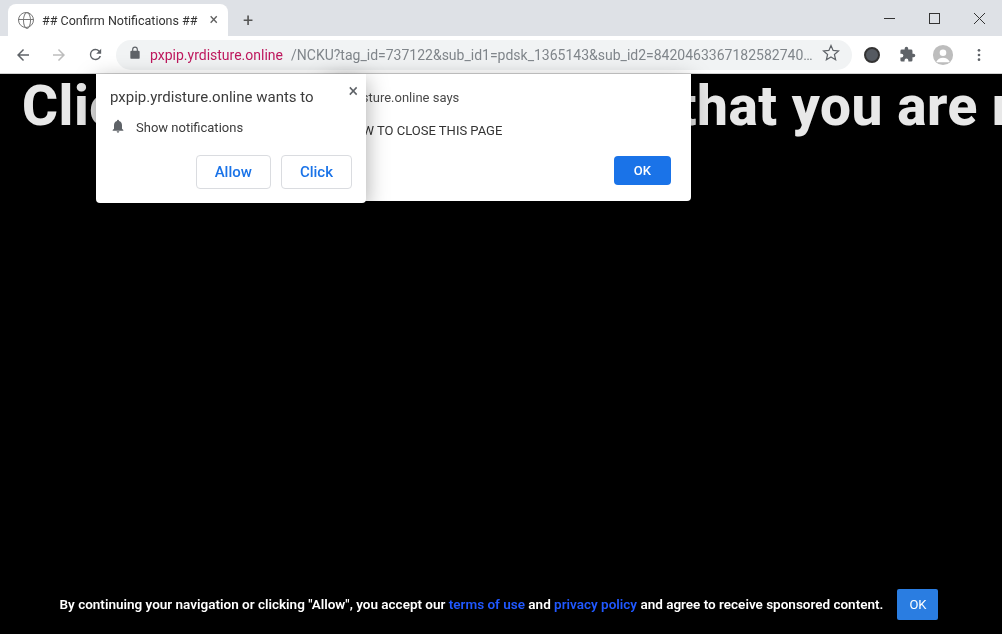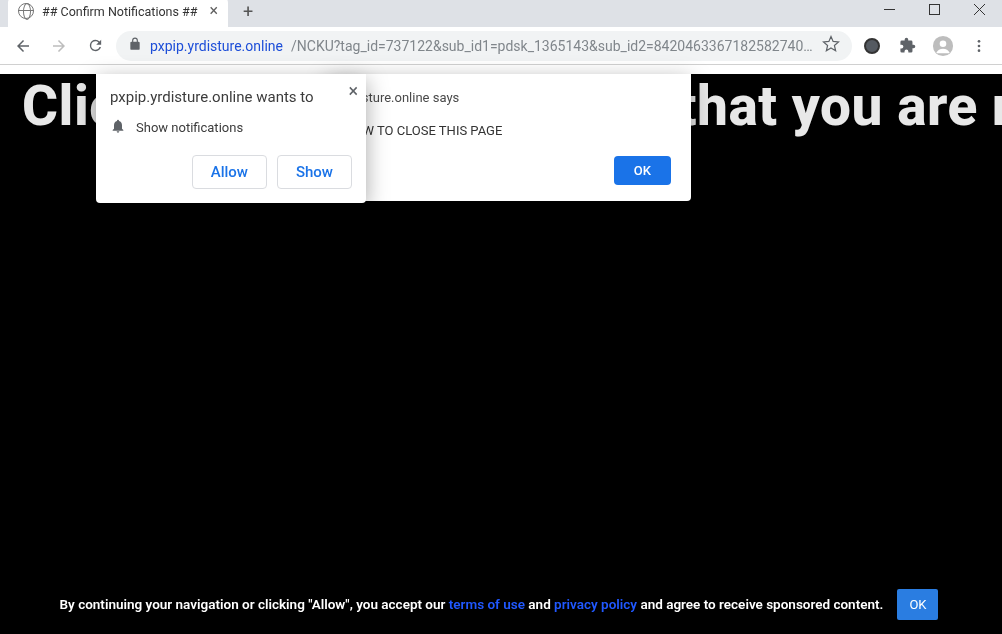--- a/index.html
+++ b/index.html
@@ -1,37 +1,37 @@
 <!DOCTYPE html>
 <html><head>
 <meta charset="utf-8">
 <style>
 * { margin: 0; padding: 0; box-sizing: border-box; font-family: -apple-system, BlinkMacSystemFont, "Segoe UI", Roboto, Arial, sans-serif; }
 body { width: 1002px; height: 634px; overflow: hidden; background: #fff; position: relative; }
 
 
-.titlebar { height: 27px; background: #dee1e6; display: flex; align-items: flex-end; padding-left: 8px; }
+.titlebar { height: 36px; background: #dee1e6; display: flex; align-items: flex-end; padding-left: 8px; }
 .tab { background: #fff; height: 32px; min-width: 220px; display: flex; align-items: center; padding: 0 10px; border-radius: 8px 8px 0 0; gap: 8px; font-size: 12.5px; color: #333; position: relative; }
 .tab .globe { width: 16px; height: 16px; border: 1.5px solid #777; border-radius: 50%; position: relative; flex-shrink: 0; }
 .tab .globe::before { content: ""; position: absolute; left: 3.5px; top: -1.5px; width: 6px; height: 15px; border: 1.5px solid #777; border-radius: 50%; }
 .tab .globe::after { content: ""; position: absolute; left: -1.5px; top: 5.5px; width: 16px; height: 1.5px; background: #777; }
 .tab-title { flex: 1; white-space: nowrap; overflow: hidden; text-overflow: ellipsis; }
 .tab-close { font-size: 16px; color: #606060; cursor: pointer; line-height: 1; }
 .newtab { width: 28px; height: 28px; display: flex; align-items: center; justify-content: center; font-size: 18px; color: #555; cursor: pointer; margin-left: 6px; margin-bottom: 2px; }
 .win-controls { margin-left: auto; display: flex; height: 36px; }
 .win-controls > div { width: 45px; display: flex; align-items: center; justify-content: center; color: #333; cursor: pointer; }
 .win-controls svg { width: 11px; height: 11px; }
 
 
 .toolbar { height: 38px; background: #fff; border-bottom: 1px solid #d0d0d0; display: flex; align-items: center; padding: 0 8px; gap: 6px; }
 .nav-btn { width: 30px; height: 30px; display: flex; align-items: center; justify-content: center; border-radius: 50%; cursor: pointer; color: #5f6368; }
 .nav-btn.disabled { color: #bdbdbd; cursor: default; }
 .addr { flex: 1; height: 30px; background: #f1f3f4; border-radius: 15px; display: flex; align-items: center; padding: 0 12px; gap: 8px; font-size: 14px; color: #202124; overflow: hidden; }
 .addr .lock { color: #5f6368; flex-shrink: 0; }
-.addr .domain { color: #1d4ed8; }
+.addr .domain { color: #be185d; }
 .addr .path { color: #80868b; white-space: nowrap; overflow: hidden; text-overflow: ellipsis; }
 .addr .star { margin-left: auto; color: #5f6368; cursor: pointer; flex-shrink: 0; }
 .ext-icon, .profile-icon, .menu-icon { width: 30px; height: 30px; display:flex; align-items:center; justify-content:center; color:#5f6368; cursor:pointer; }
 .profile-icon svg { width: 22px; height: 22px; }
 .record-dot { width:16px; height:16px; border-radius:50%; border: 2px solid #333; background:#555a61; margin: 0 6px; }
 
 
 .page { position: absolute; top: 74px; left: 0; right: 0; bottom: 0; background: #000; overflow: hidden; }
 .hero { color: #e8e8e8; font-size: 55px; font-weight: 800; letter-spacing: 0.5px; padding: 4px 22px 0 22px; line-height: 1.05; white-space: nowrap; }
 
@@ -164,15 +164,15 @@
   <div class="perm-row">
     <span class="bell">
       <svg width="16" height="16" viewBox="0 0 24 24">
           <path d="M12 22a2 2 0 0 0 2-2h-4a2 2 0 0 0 2 2zm6-6V11c0-3.07-1.64-5.64-4.5-6.32V4a1.5 1.5 0 0 0-3 0v.68C7.63 5.36 6 7.92 6 11v5l-2 2v1h16v-1l-2-2z" fill="currentColor"></path>
         </svg>
     </span>
     <span>Show notifications</span>
   </div>
   <div class="perm-actions">
     <button class="perm-btn">Allow</button>
-    <button class="perm-btn">Show</button>
+    <button class="perm-btn">Click</button>
   </div>
 </div>
 
 </body></html>

